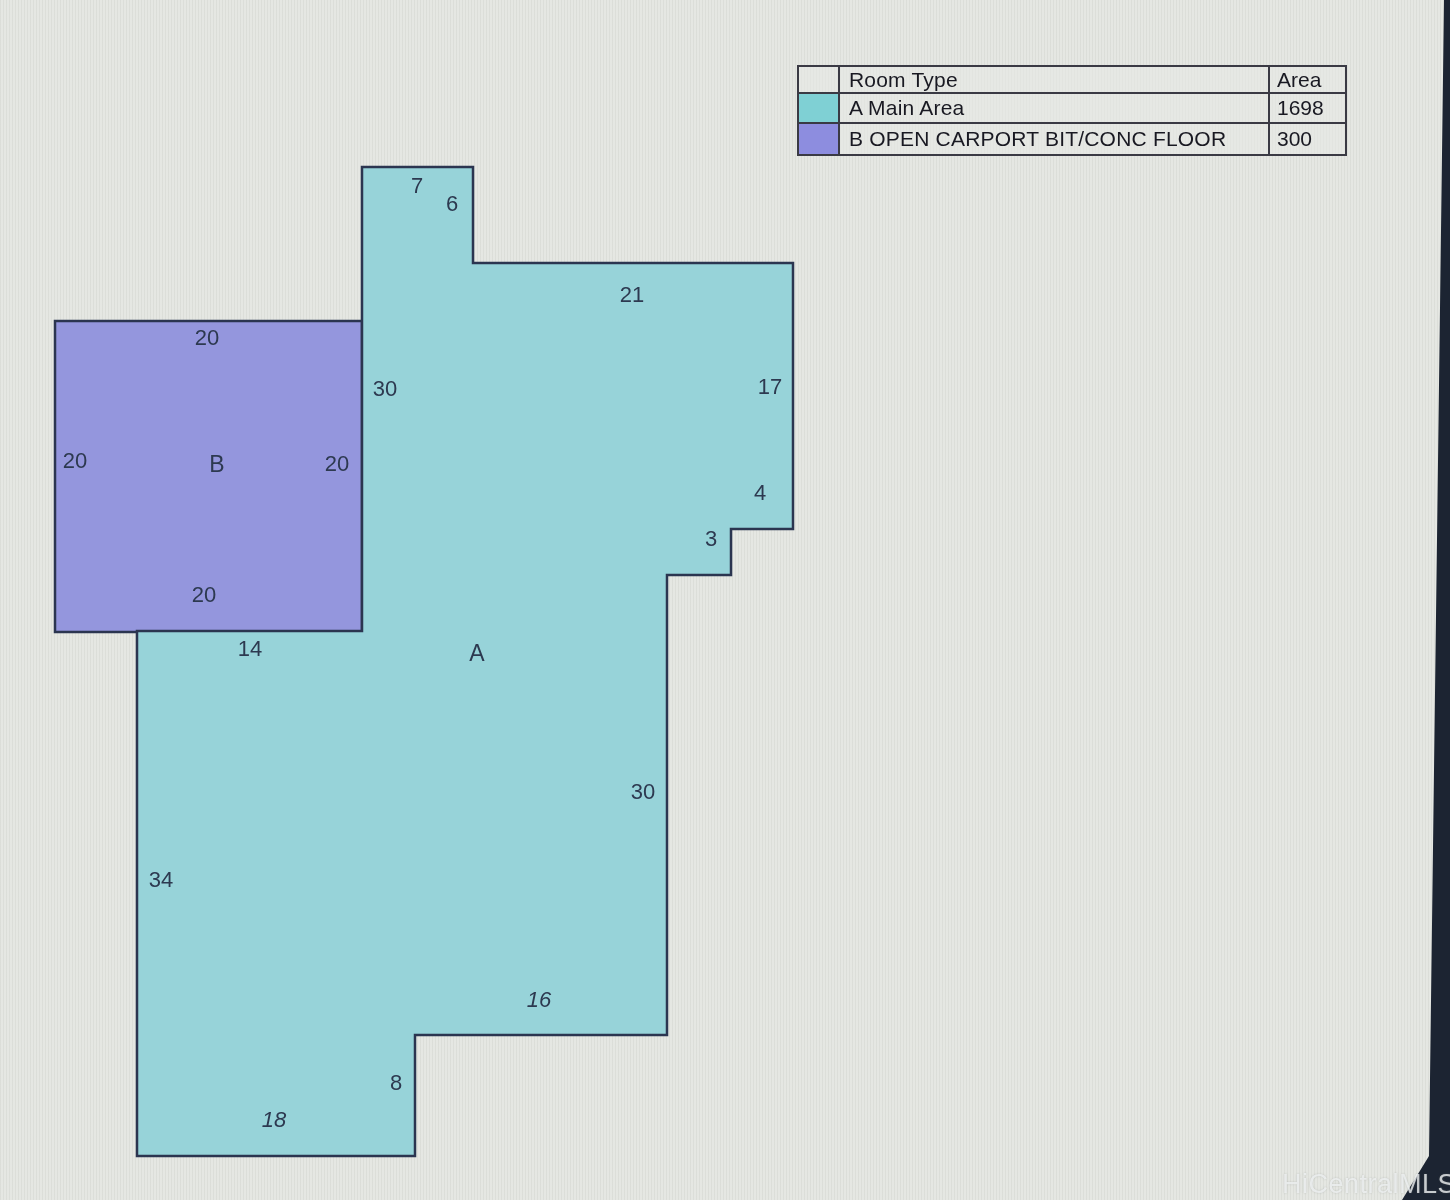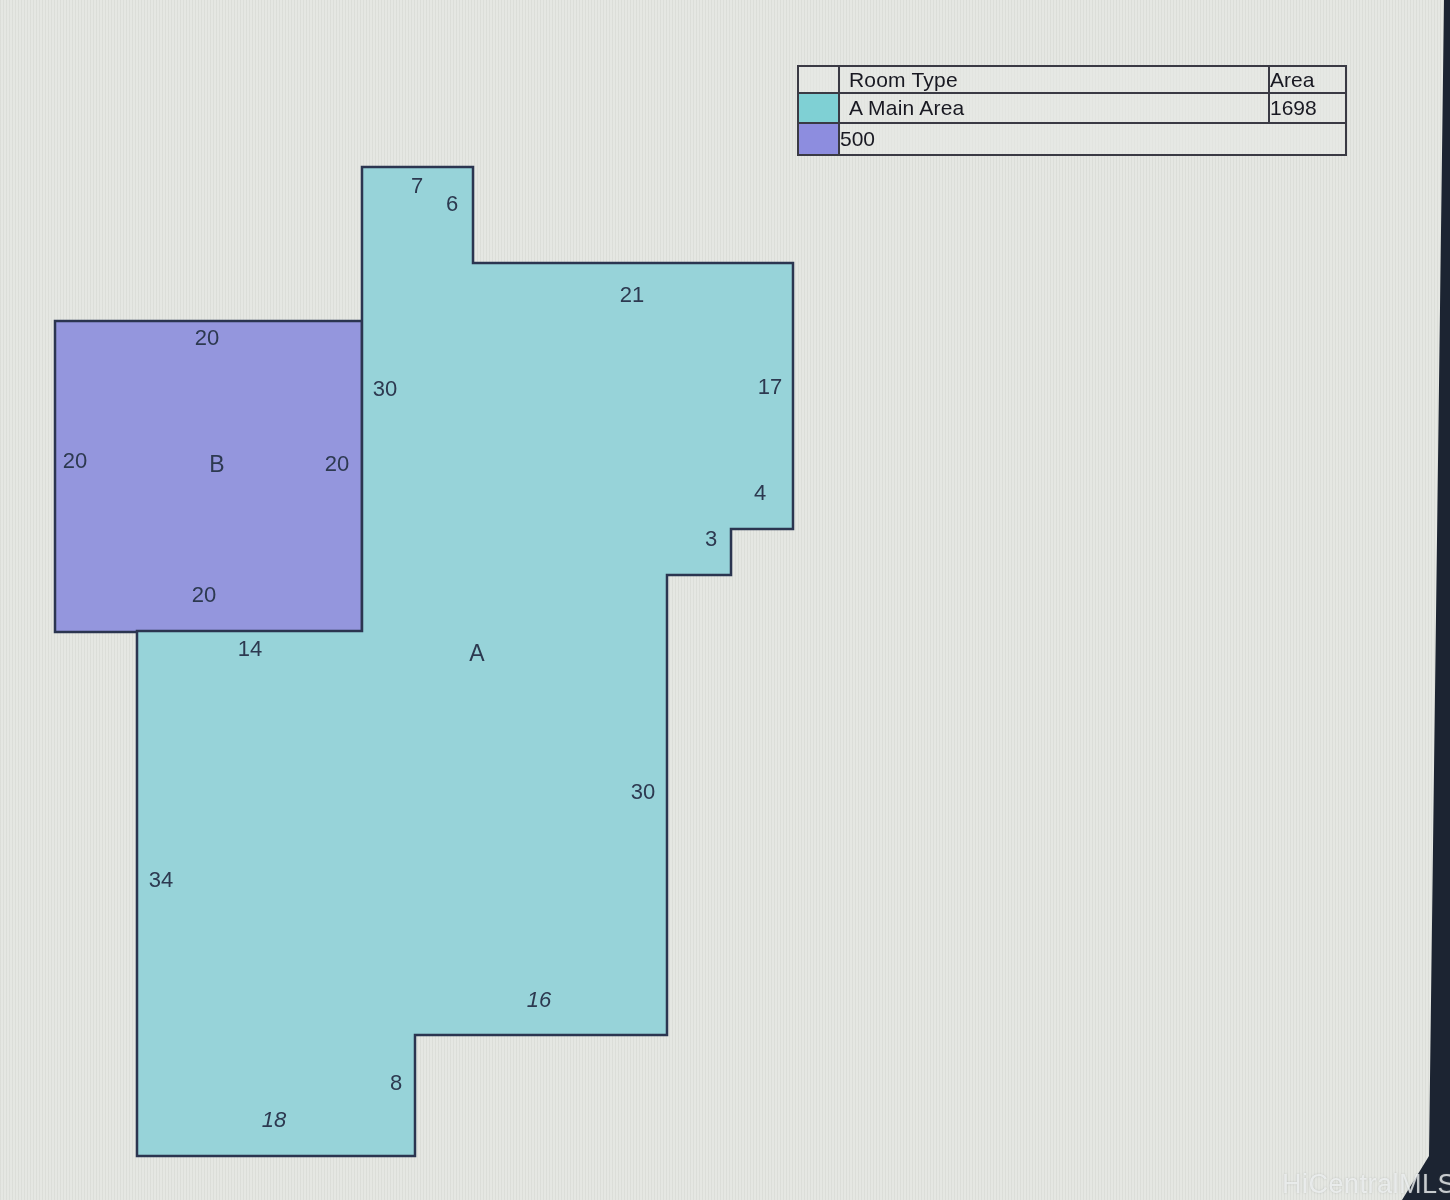--- a/index.html
+++ b/index.html
@@ -47,21 +47,21 @@
   .cell {
     border-right: 2px solid #3a3a44;
     border-bottom: 2px solid #3a3a44;
     display: flex;
     align-items: center;
     overflow: hidden;
   }
   .cell.last-col { border-right: none; }
   .cell.last-row { border-bottom: none; }
   .cell.name { padding-left: 9px; letter-spacing: 0.2px; }
-  .cell.num { padding-left: 0; }
+  .cell.num { padding-left: 7px; }
   .cell.swatch-cell { padding: 0; }
   .swatch-fill { width: 100%; height: 100%; }
 
   
   #bezel-svg { position: absolute; left: 0; top: 0; z-index: 4; }
 
   
   #watermark {
     position: absolute;
     right: -6px; bottom: 0px;
@@ -111,21 +111,22 @@
 
     <div class="cell swatch-cell">
       <div class="swatch-fill" style="background: rgb(127, 208, 212);"></div>
     </div>
     <div class="cell name">A Main Area</div>
     <div class="cell num last-col">1698</div>
 
     <div class="cell swatch-cell last-row">
       <div class="swatch-fill" style="background: rgb(141, 141, 223);"></div>
     </div>
-    <div class="cell num last-col last-row">500</div>
+    <div class="cell name last-row">B OPEN CARPORT BIT/CONC FLOOR</div>
+    <div class="cell num last-col last-row">300</div>
   </div>
 
   <svg id="bezel-svg" width="1450" height="1200" viewBox="0 0 1450 1200">
     <polygon points="1444,0 1450,0 1450,1200 1402,1200 1429,1156" fill="#1c2432"></polygon>
   </svg>
 
   <div id="watermark">HiCentralMLS</div>
 
 </div>
 

